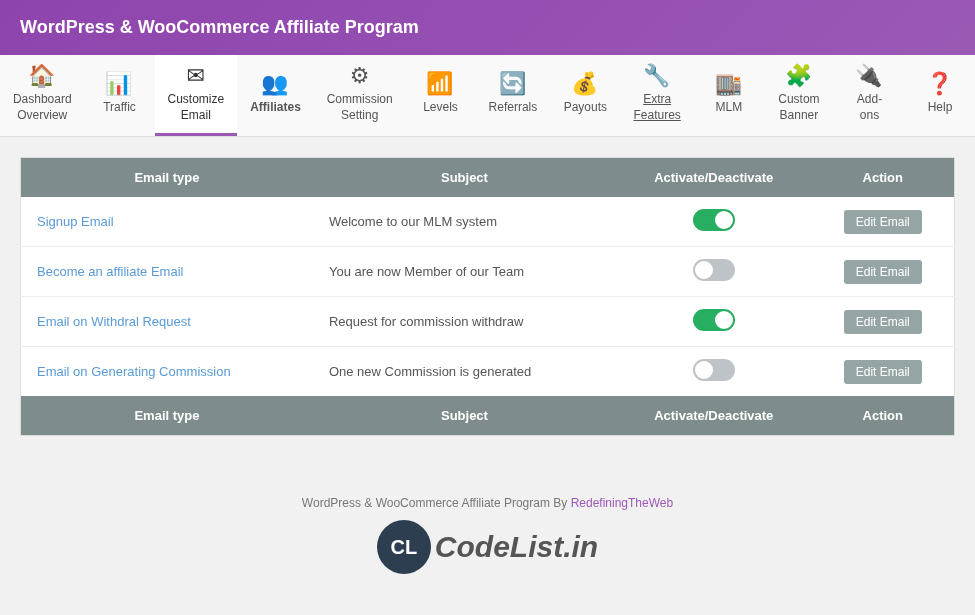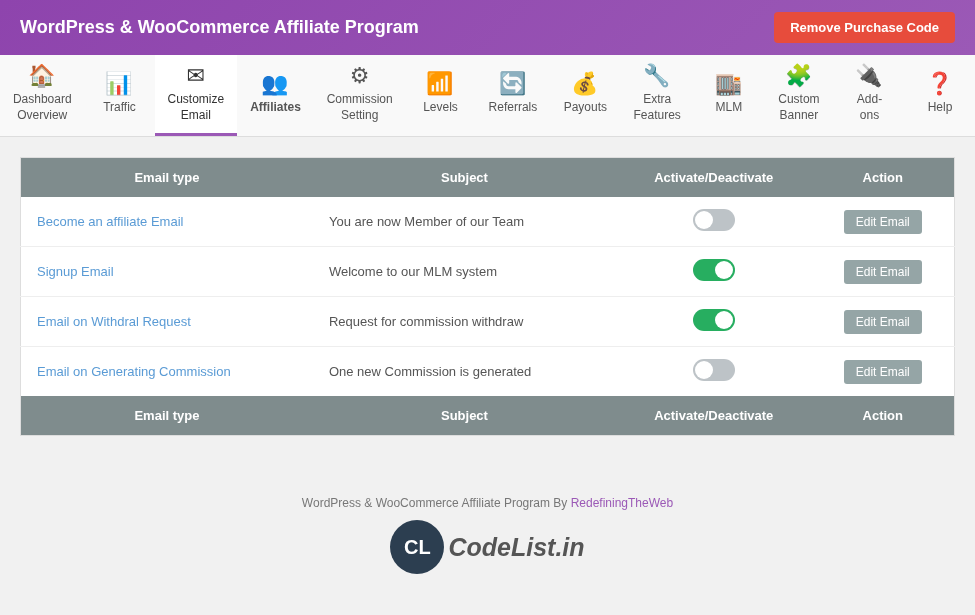--- a/index.html
+++ b/index.html
@@ -151,21 +151,20 @@
       font-weight: bold;
       color: #333;
       font-style: italic;
     }
   </style>
 </head>
 <body>
 
 <div class="header">
   <span class="header-title">WordPress &amp; WooCommerce Affiliate Program</span>
-  <button class="remove-btn">Remove Purchase Code</button>
 </div>
 
 <div class="nav" id="nav-container">
     <div class="nav-item">
       <span class="nav-icon">🏠</span>
       <span style="white-space:pre-line;">Dashboard
 Overview</span>
     </div>
     <div class="nav-item">
       <span class="nav-icon">📊</span>
@@ -192,21 +191,21 @@
     <div class="nav-item">
       <span class="nav-icon">🔄</span>
       <span style="white-space:pre-line;">Referrals</span>
     </div>
     <div class="nav-item">
       <span class="nav-icon">💰</span>
       <span style="white-space:pre-line;">Payouts</span>
     </div>
     <div class="nav-item">
       <span class="nav-icon">🔧</span>
-      <span style="white-space:pre-line;">Extra
+      <span style="white-space:pre-line;text-decoration:underline;">Extra
 Features</span>
     </div>
     <div class="nav-item">
       <span class="nav-icon">🏬</span>
       <span style="white-space:pre-line;">MLM</span>
     </div>
     <div class="nav-item">
       <span class="nav-icon">🧩</span>
       <span style="white-space:pre-line;">Custom
 Banner</span>
@@ -226,29 +225,29 @@
     <thead id="table-head">
         <tr>
           <th>Email type</th>
           <th>Subject</th>
           <th>Activate/Deactivate</th>
           <th>Action</th>
         </tr>
       </thead>
     <tbody id="table-body">
         <tr>
+          <td>Signup Email</td>
+          <td>Welcome to our MLM system</td>
+          <td><span class="toggle on"></span></td>
+          <td><button class="edit-btn">Edit Email</button></td>
+        </tr>
+        <tr>
           <td>Become an affiliate Email</td>
           <td>You are now Member of our Team</td>
           <td><span class="toggle off"></span></td>
-          <td><button class="edit-btn">Edit Email</button></td>
-        </tr>
-        <tr>
-          <td>Signup Email</td>
-          <td>Welcome to our MLM system</td>
-          <td><span class="toggle on"></span></td>
           <td><button class="edit-btn">Edit Email</button></td>
         </tr>
         <tr>
           <td>Email on Withdral Request</td>
           <td>Request for commission withdraw</td>
           <td><span class="toggle on"></span></td>
           <td><button class="edit-btn">Edit Email</button></td>
         </tr>
         <tr>
           <td>Email on Generating Commission</td>
@@ -268,17 +267,17 @@
   </table>
 </div>
 
 <div class="footer">
   <span>WordPress &amp; WooCommerce Affiliate Program By </span><a href="#" id="footer-link">RedefiningTheWeb</a>
   <div class="footer-logo">
     <div style="position:relative; display:flex; align-items:center;">
       <div style="width:54px;height:54px;background:#2c3e50;border-radius:50%;display:flex;align-items:center;justify-content:center;">
         <span style="color:white;font-size:20px;font-weight:bold;">CL</span>
       </div>
-      <span class="footer-logo-text" style="color:#555;font-size:25px;font-weight:bold;margin-left:4px;">CodeList.in</span>
+      <span class="footer-logo-text" style="color:#555;font-size:30px;font-weight:bold;margin-left:4px;">CodeList.in</span>
     </div>
   </div>
   
 </div>
 
 </body></html>

